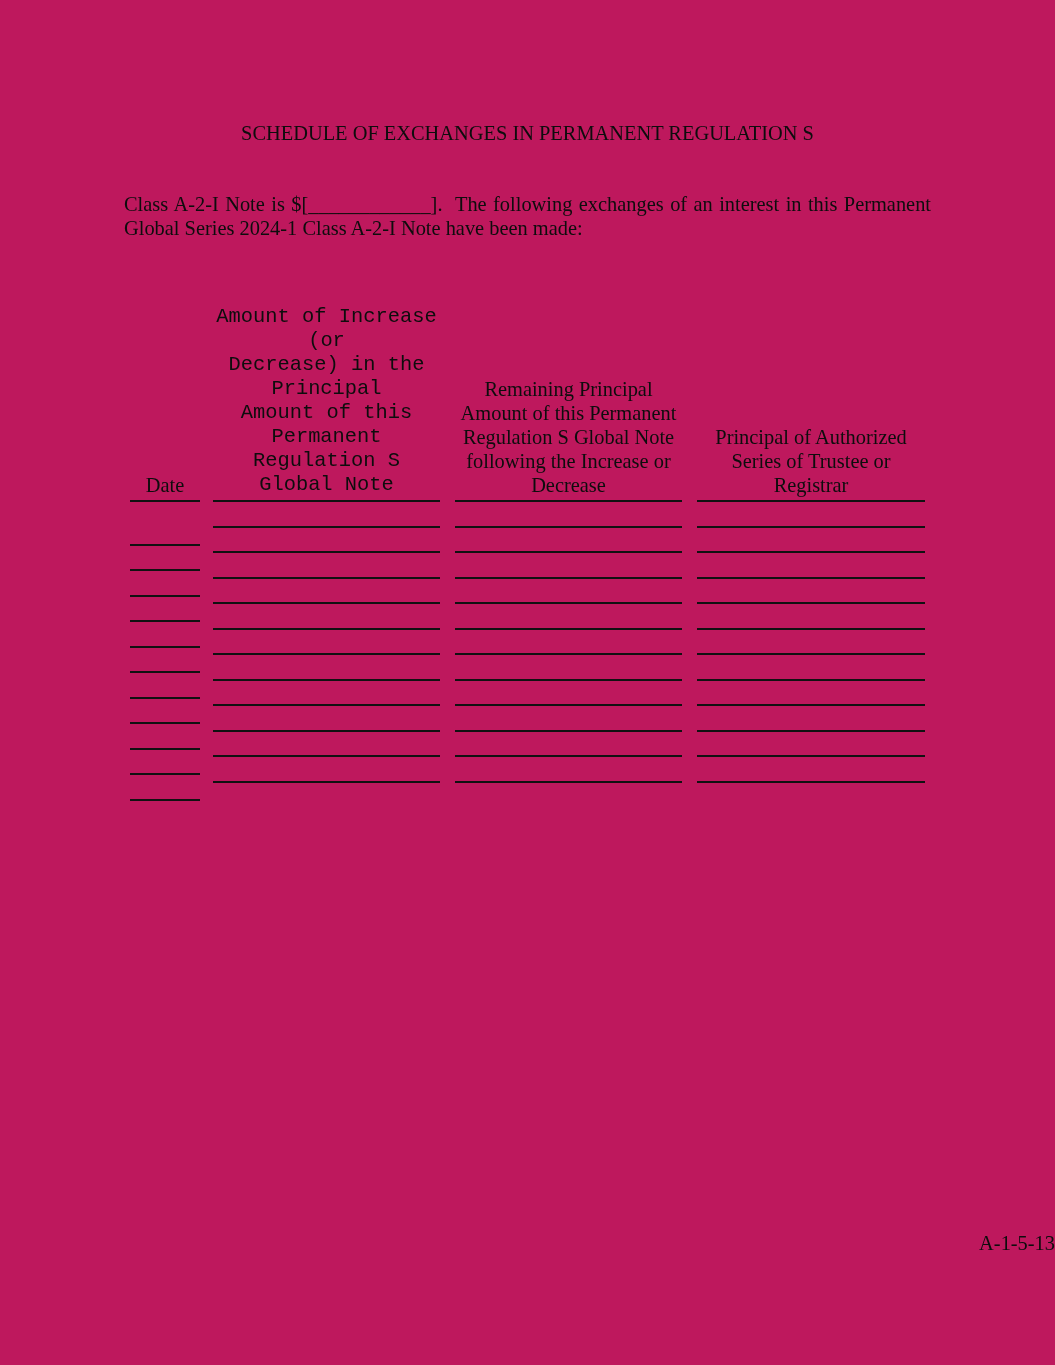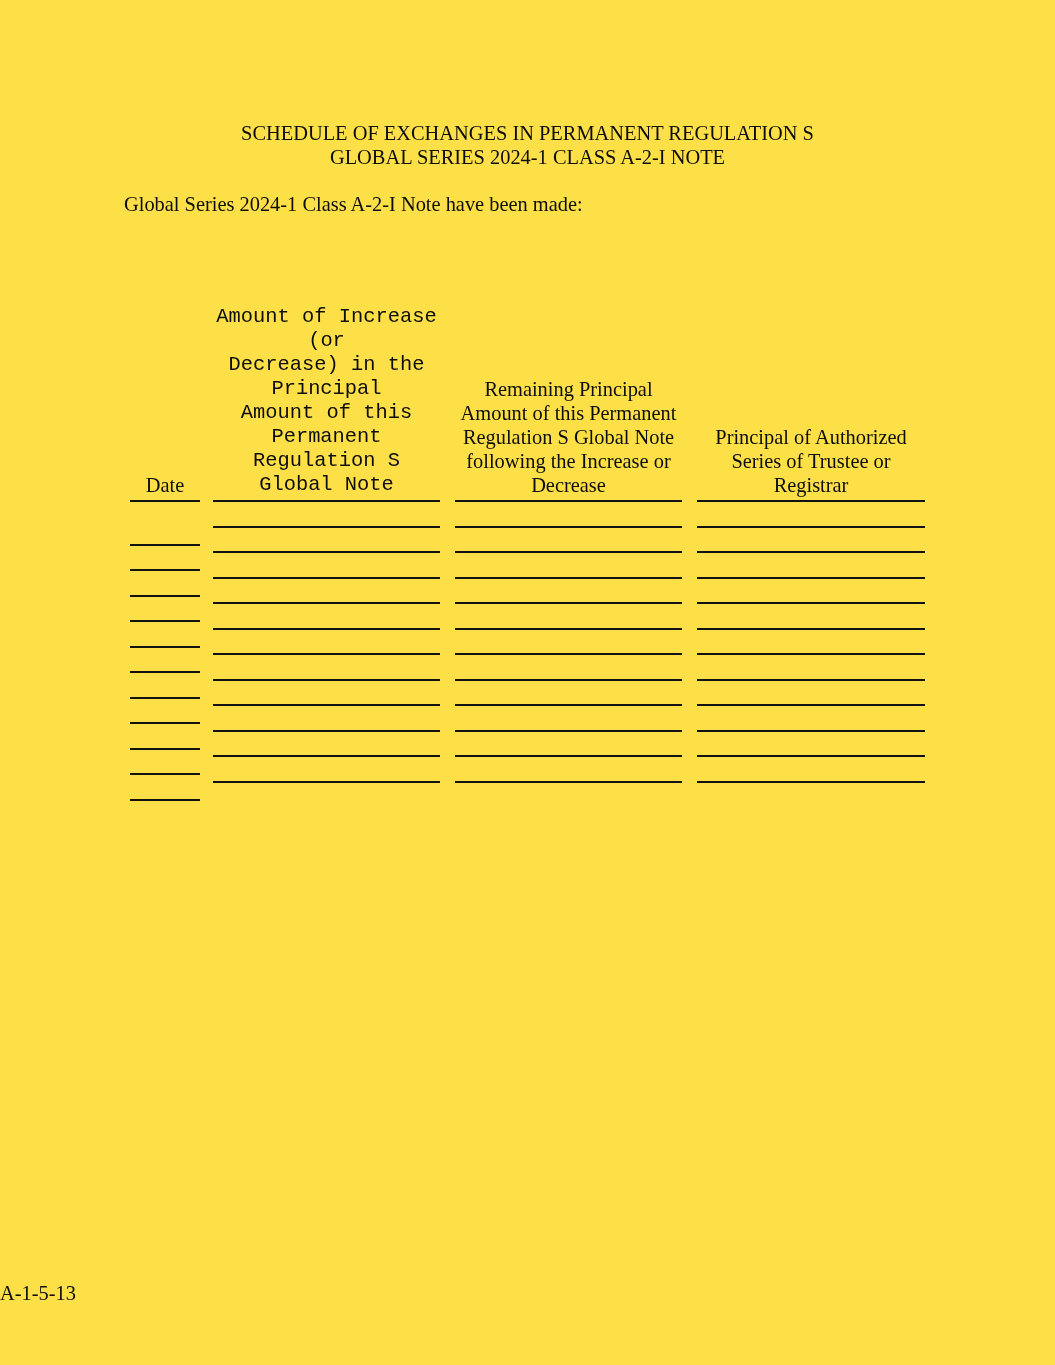--- a/index.html
+++ b/index.html
@@ -4,21 +4,21 @@
 <style>
   html, body {
     margin: 0;
     padding: 0;
     background: #ffffff;
   }
   .page {
     position: relative;
     width: 1055px;
     height: 1365px;
-    background: #fde047;
+    background: #be185d;
     color: #0d0d0d;
     font-family: "Liberation Serif", "DejaVu Serif", serif;
     font-size: 20.4px;
     overflow: hidden;
   }
 
   
   .doc-title {
     position: absolute;
     top: 121px;
@@ -76,38 +76,38 @@
   }
   .rows .cell {
     border-bottom: 2px solid #111111;
     height: 100%;
     box-sizing: border-box;
   }
 
   
   .page-number {
     position: absolute;
-    top: 1281px;
+    top: 1231px;
     left: 0;
     width: 100%;
-    text-align: left;
+    text-align: right;
     line-height: 24px;
   }
 </style>
 </head>
 <body>
 
 <div class="page">
 
   <div class="doc-title">
     <div>SCHEDULE OF EXCHANGES IN PERMANENT REGULATION S</div>
-    <div>GLOBAL SERIES 2024-1 CLASS A-2-I NOTE</div>
   </div>
 
   <div class="intro">
+    <div class="pline">Class A-2-I Note is $[____________].&nbsp; The following exchanges of an interest in this Permanent</div>
     <div class="pline last">Global Series 2024-1 Class A-2-I Note have been made:</div>
   </div>
 
   <div class="sched-table">
     <div class="thead">
       <div class="hcol c0">
           <div>Date</div>
         </div>
       <div class="hcol c1">
           <div>Amount of Increase (or</div>

